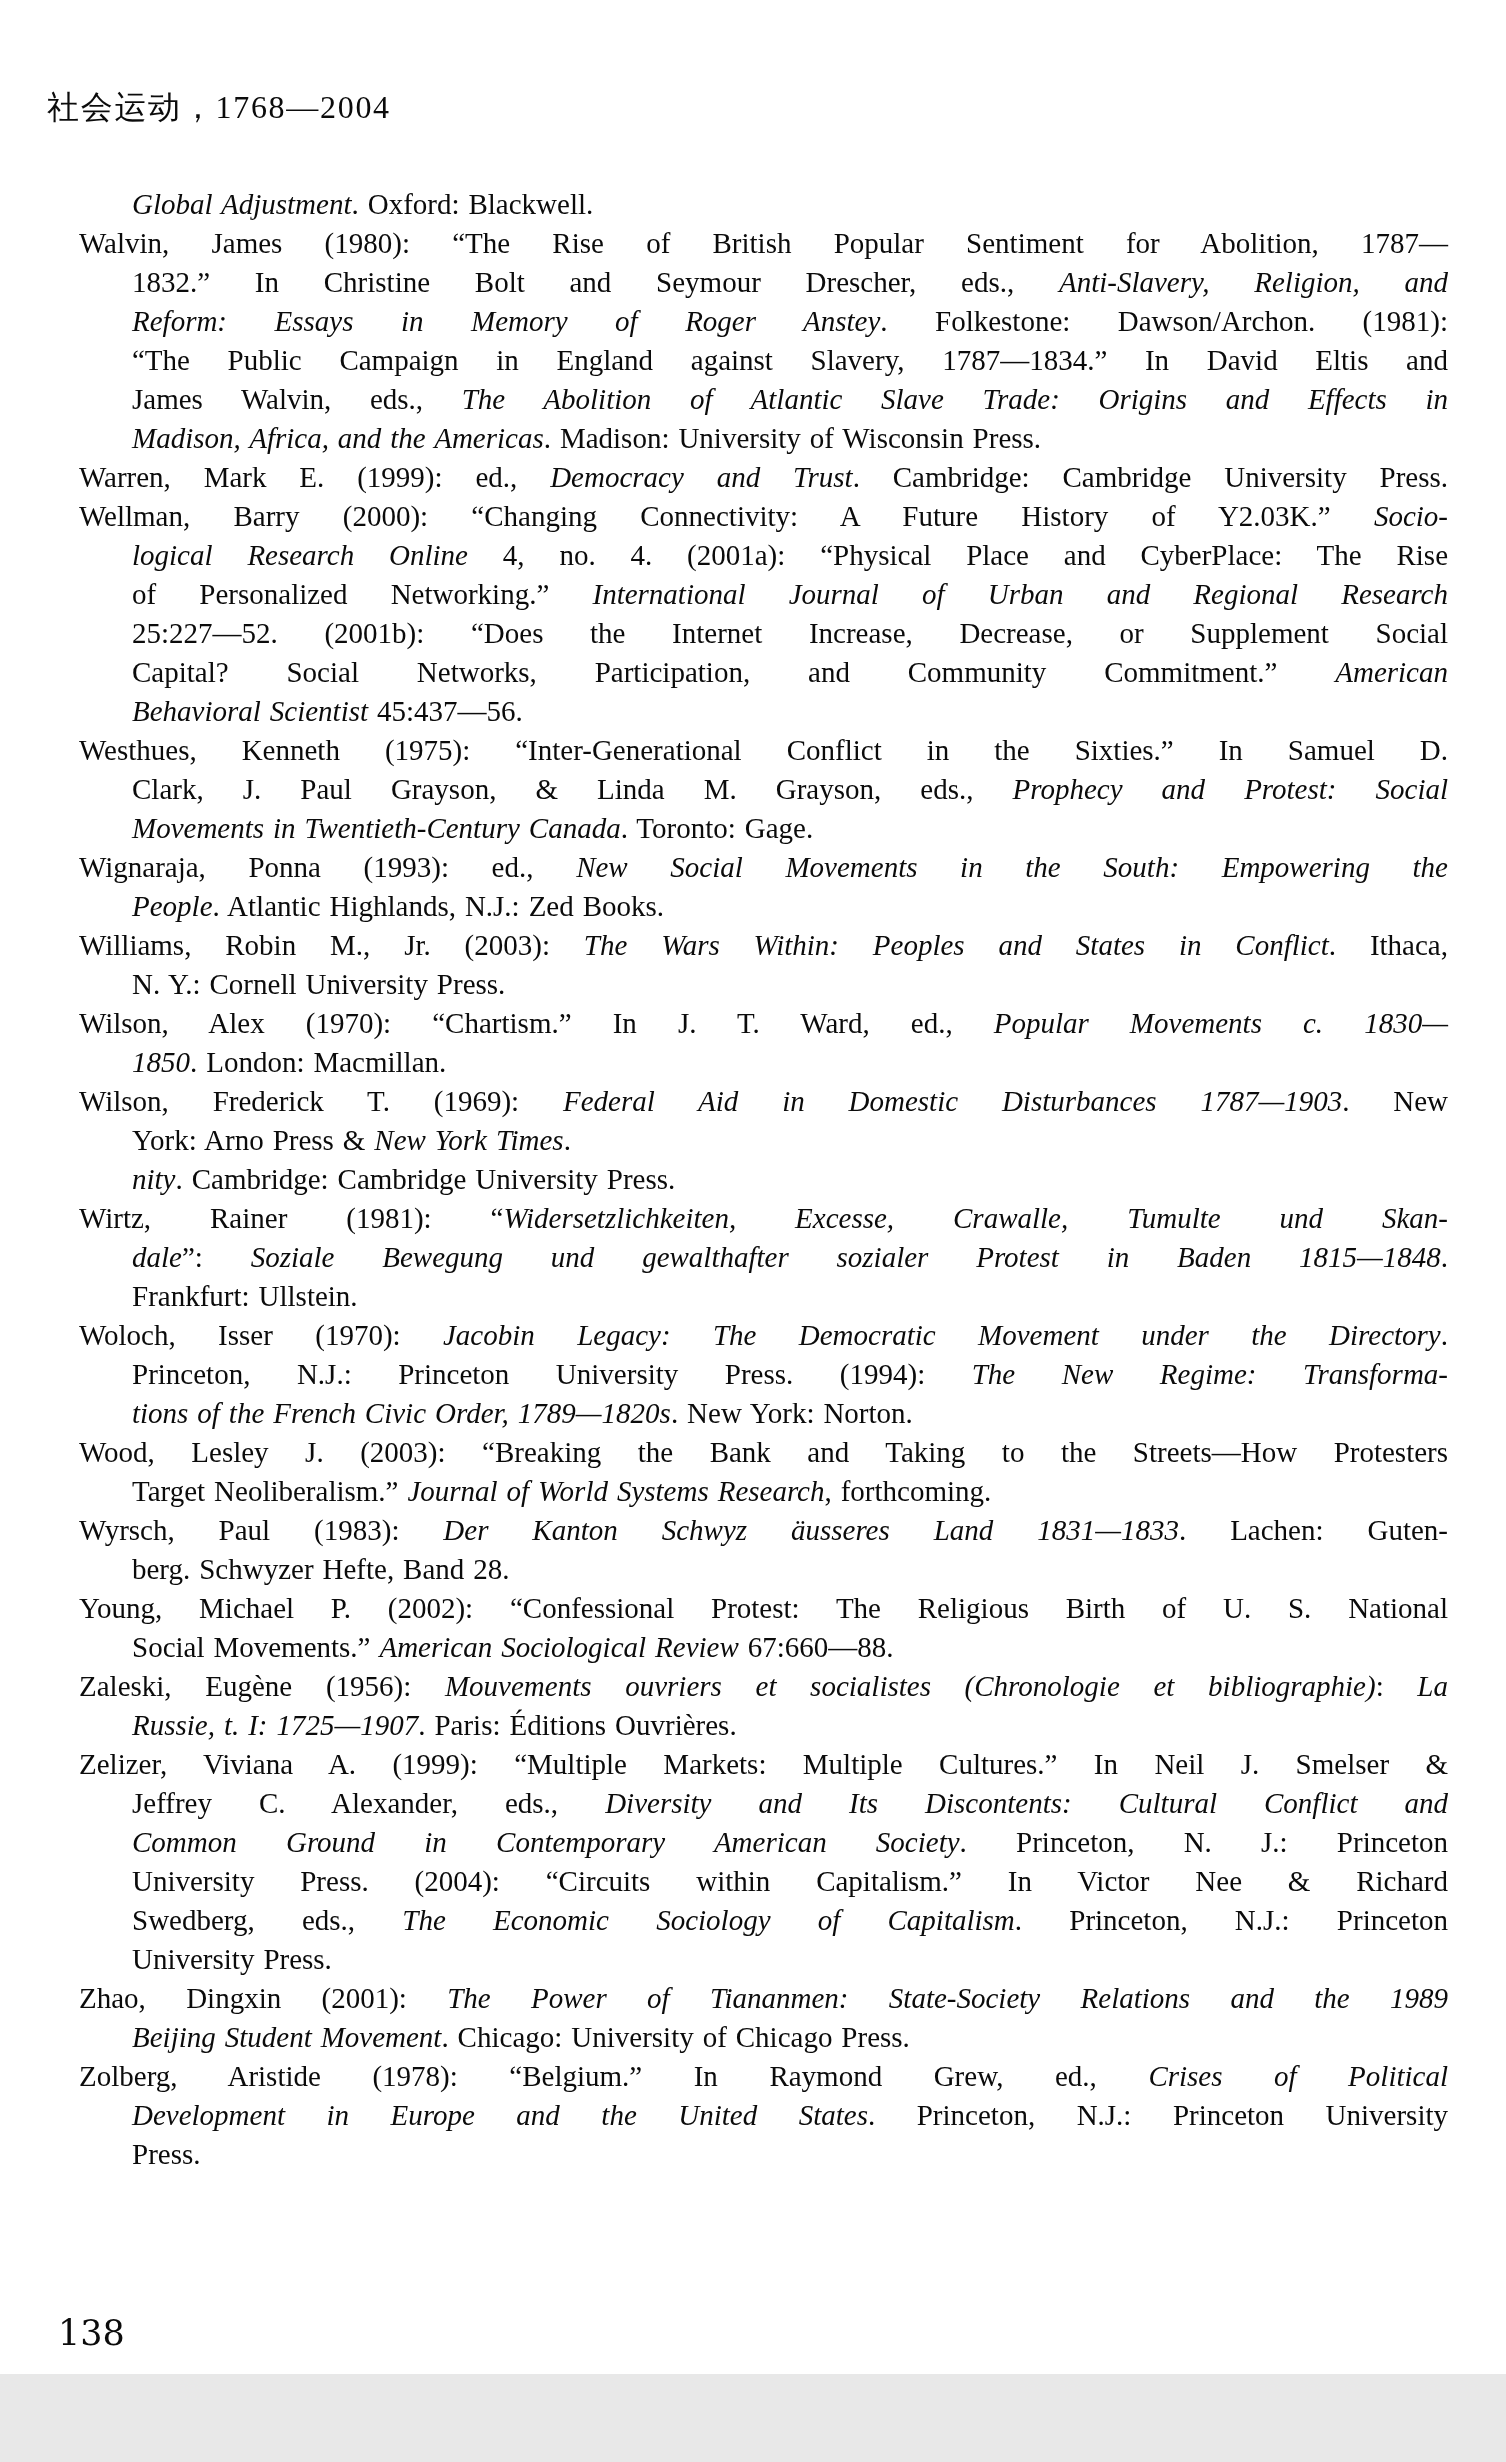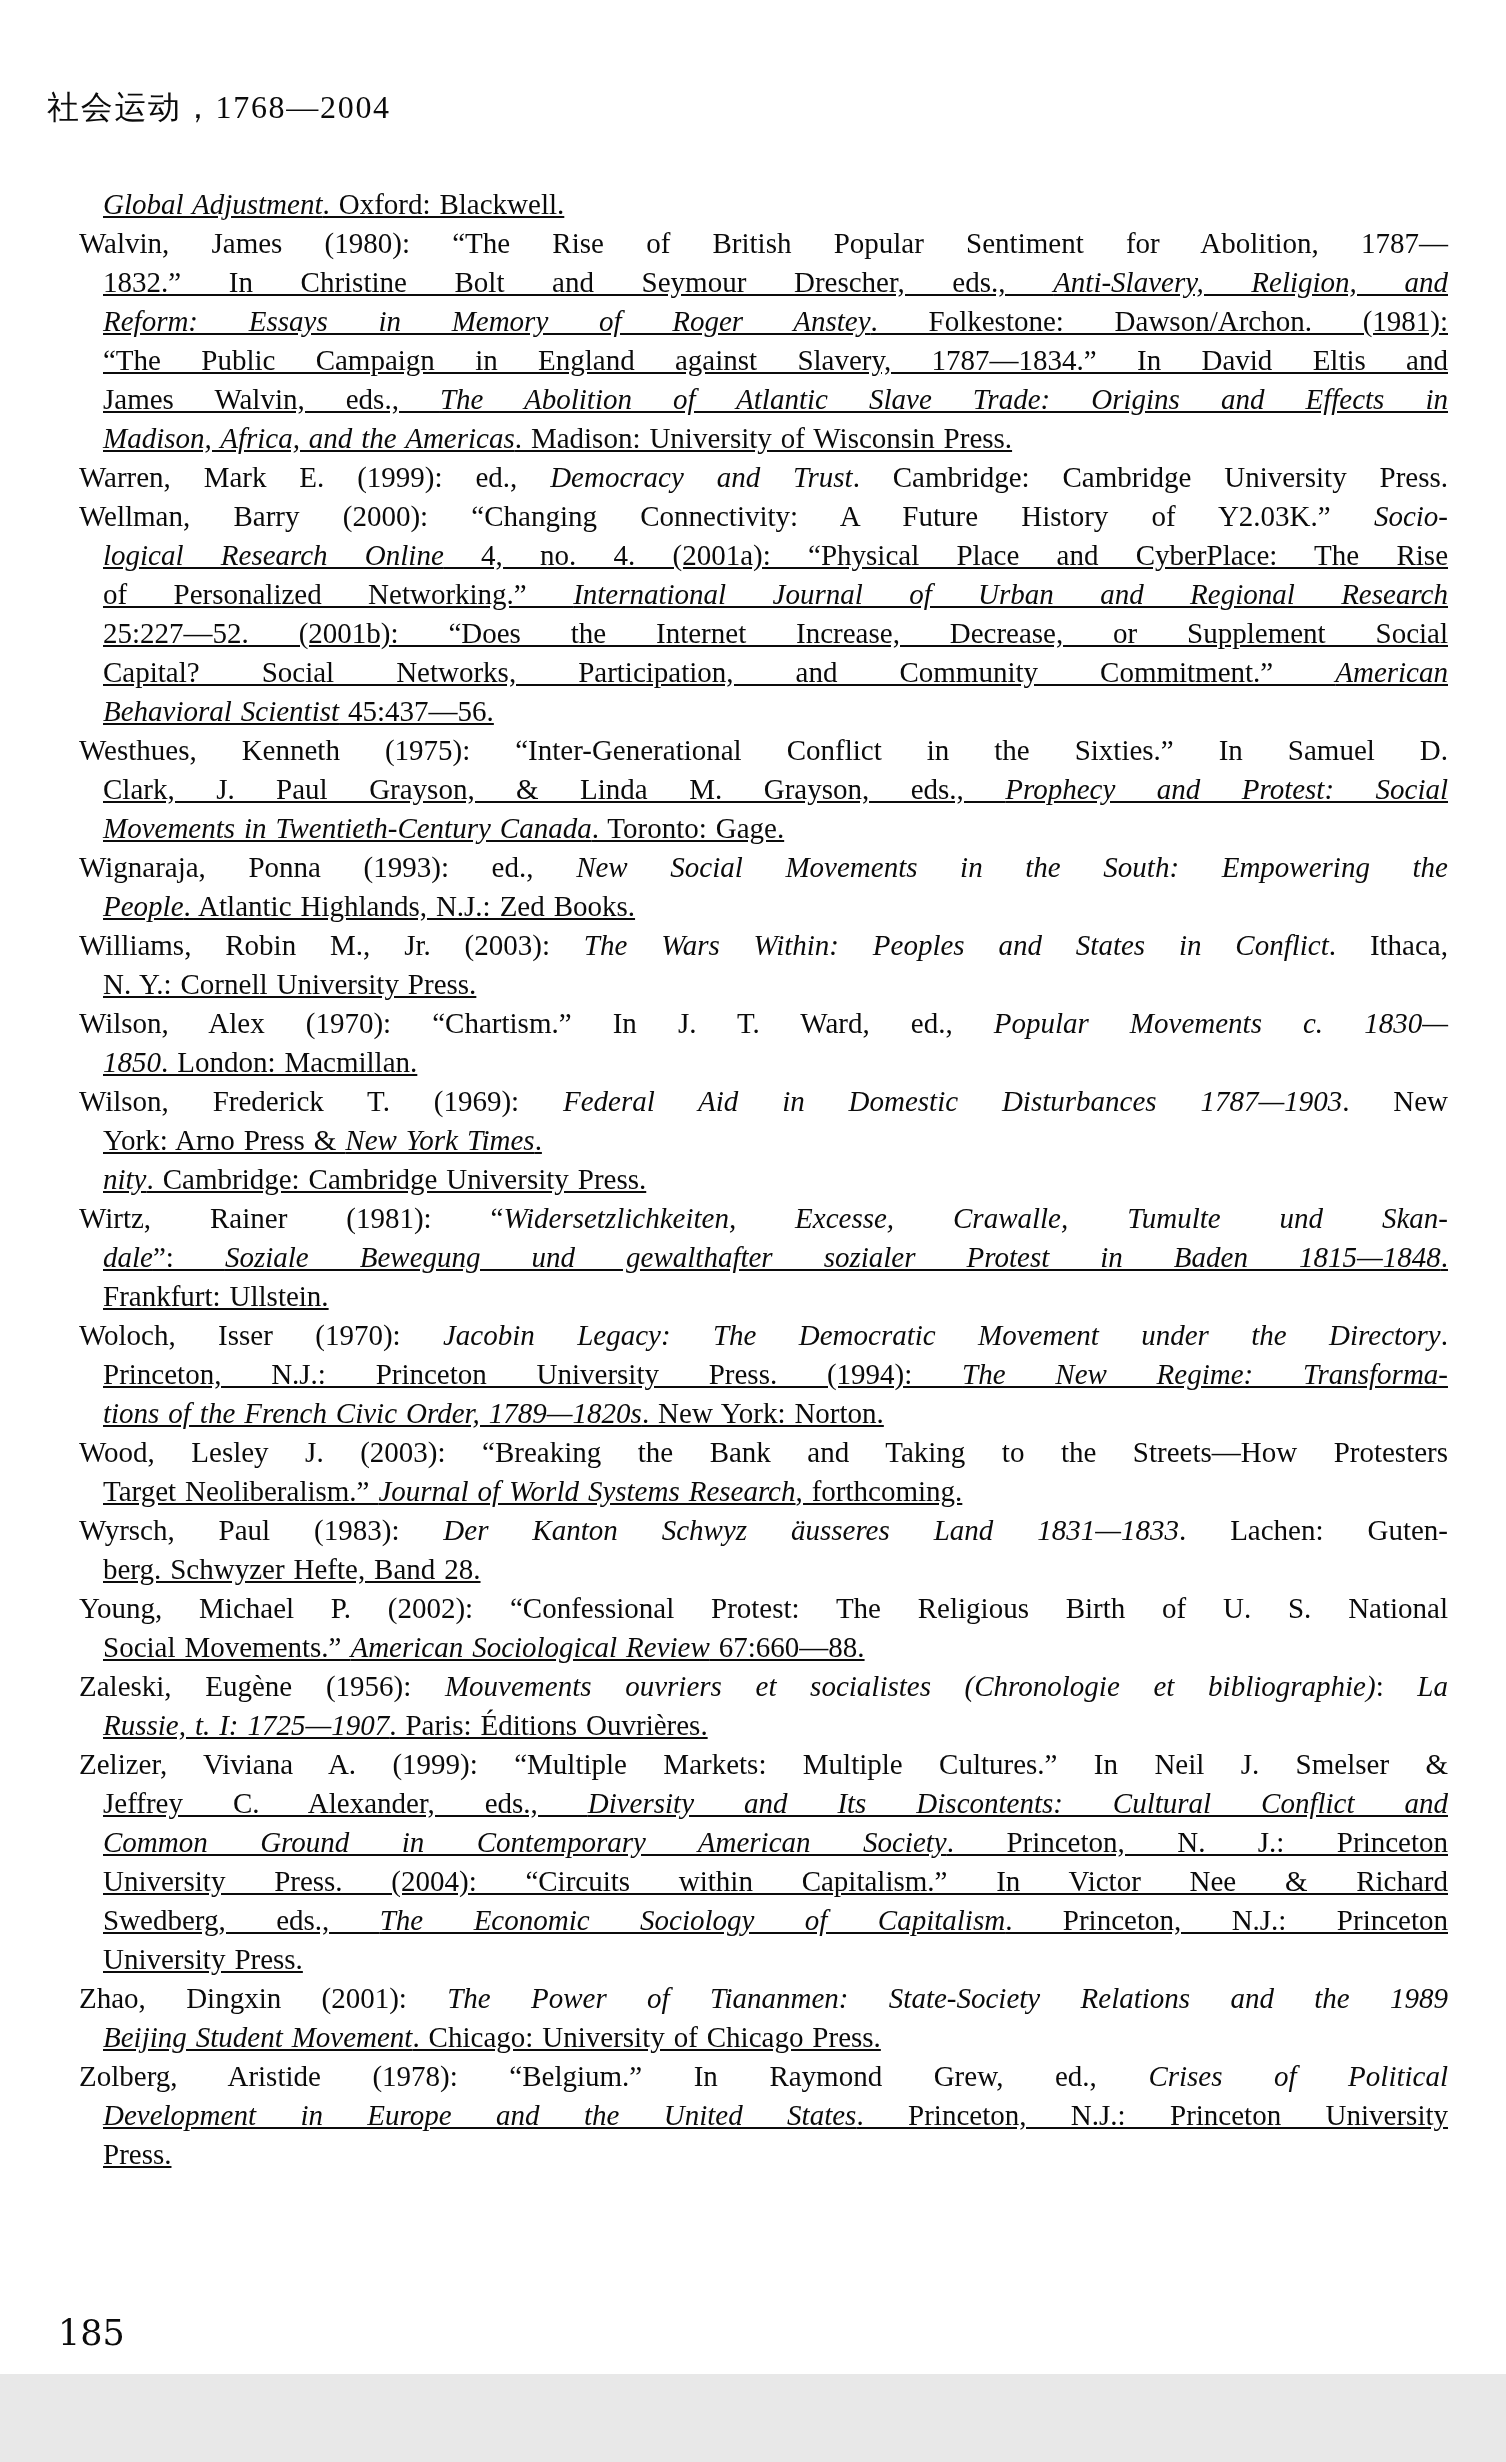--- a/index.html
+++ b/index.html
@@ -32,22 +32,21 @@
     font-size: 29px;
     line-height: 39px;
     word-spacing: 1.7px;
   }
   .bib-line {
     white-space: normal;
     text-align: left;
     margin-left: 24px;
   }
   .bib-line.indent {
-    margin-left: 48px;
-    text-decoration: underline;
+    margin-left: 77px;
   }
   .bib-line.just {
     text-align: justify;
     text-align-last: justify;
   }
   .it {
     font-style: italic;
   }
   .rm {
     font-style: normal;
@@ -113,15 +112,15 @@
       <div class="bib-line indent just"><span class="rm">University Press. (2004): “Circuits within Capitalism.” In Victor Nee &amp; Richard</span></div>
       <div class="bib-line indent just"><span class="rm">Swedberg, eds., </span><span class="it">The Economic Sociology of Capitalism</span><span class="rm">. Princeton, N.J.: Princeton</span></div>
       <div class="bib-line indent"><span class="rm">University Press.</span></div>
       <div class="bib-line just"><span class="rm">Zhao, Dingxin (2001): </span><span class="it">The Power of Tiananmen: State-Society Relations and the 1989</span></div>
       <div class="bib-line indent"><span class="it">Beijing Student Movement</span><span class="rm">. Chicago: University of Chicago Press.</span></div>
       <div class="bib-line just"><span class="rm">Zolberg, Aristide (1978): “Belgium.” In Raymond Grew, ed., </span><span class="it">Crises of Political</span></div>
       <div class="bib-line indent just"><span class="it">Development in Europe and the United States</span><span class="rm">. Princeton, N.J.: Princeton University</span></div>
       <div class="bib-line indent"><span class="rm">Press.</span></div>
     </div>
 
-  <div class="page-number">185</div>
+  <div class="page-number">138</div>
 </div>
 
 
 </body></html>

